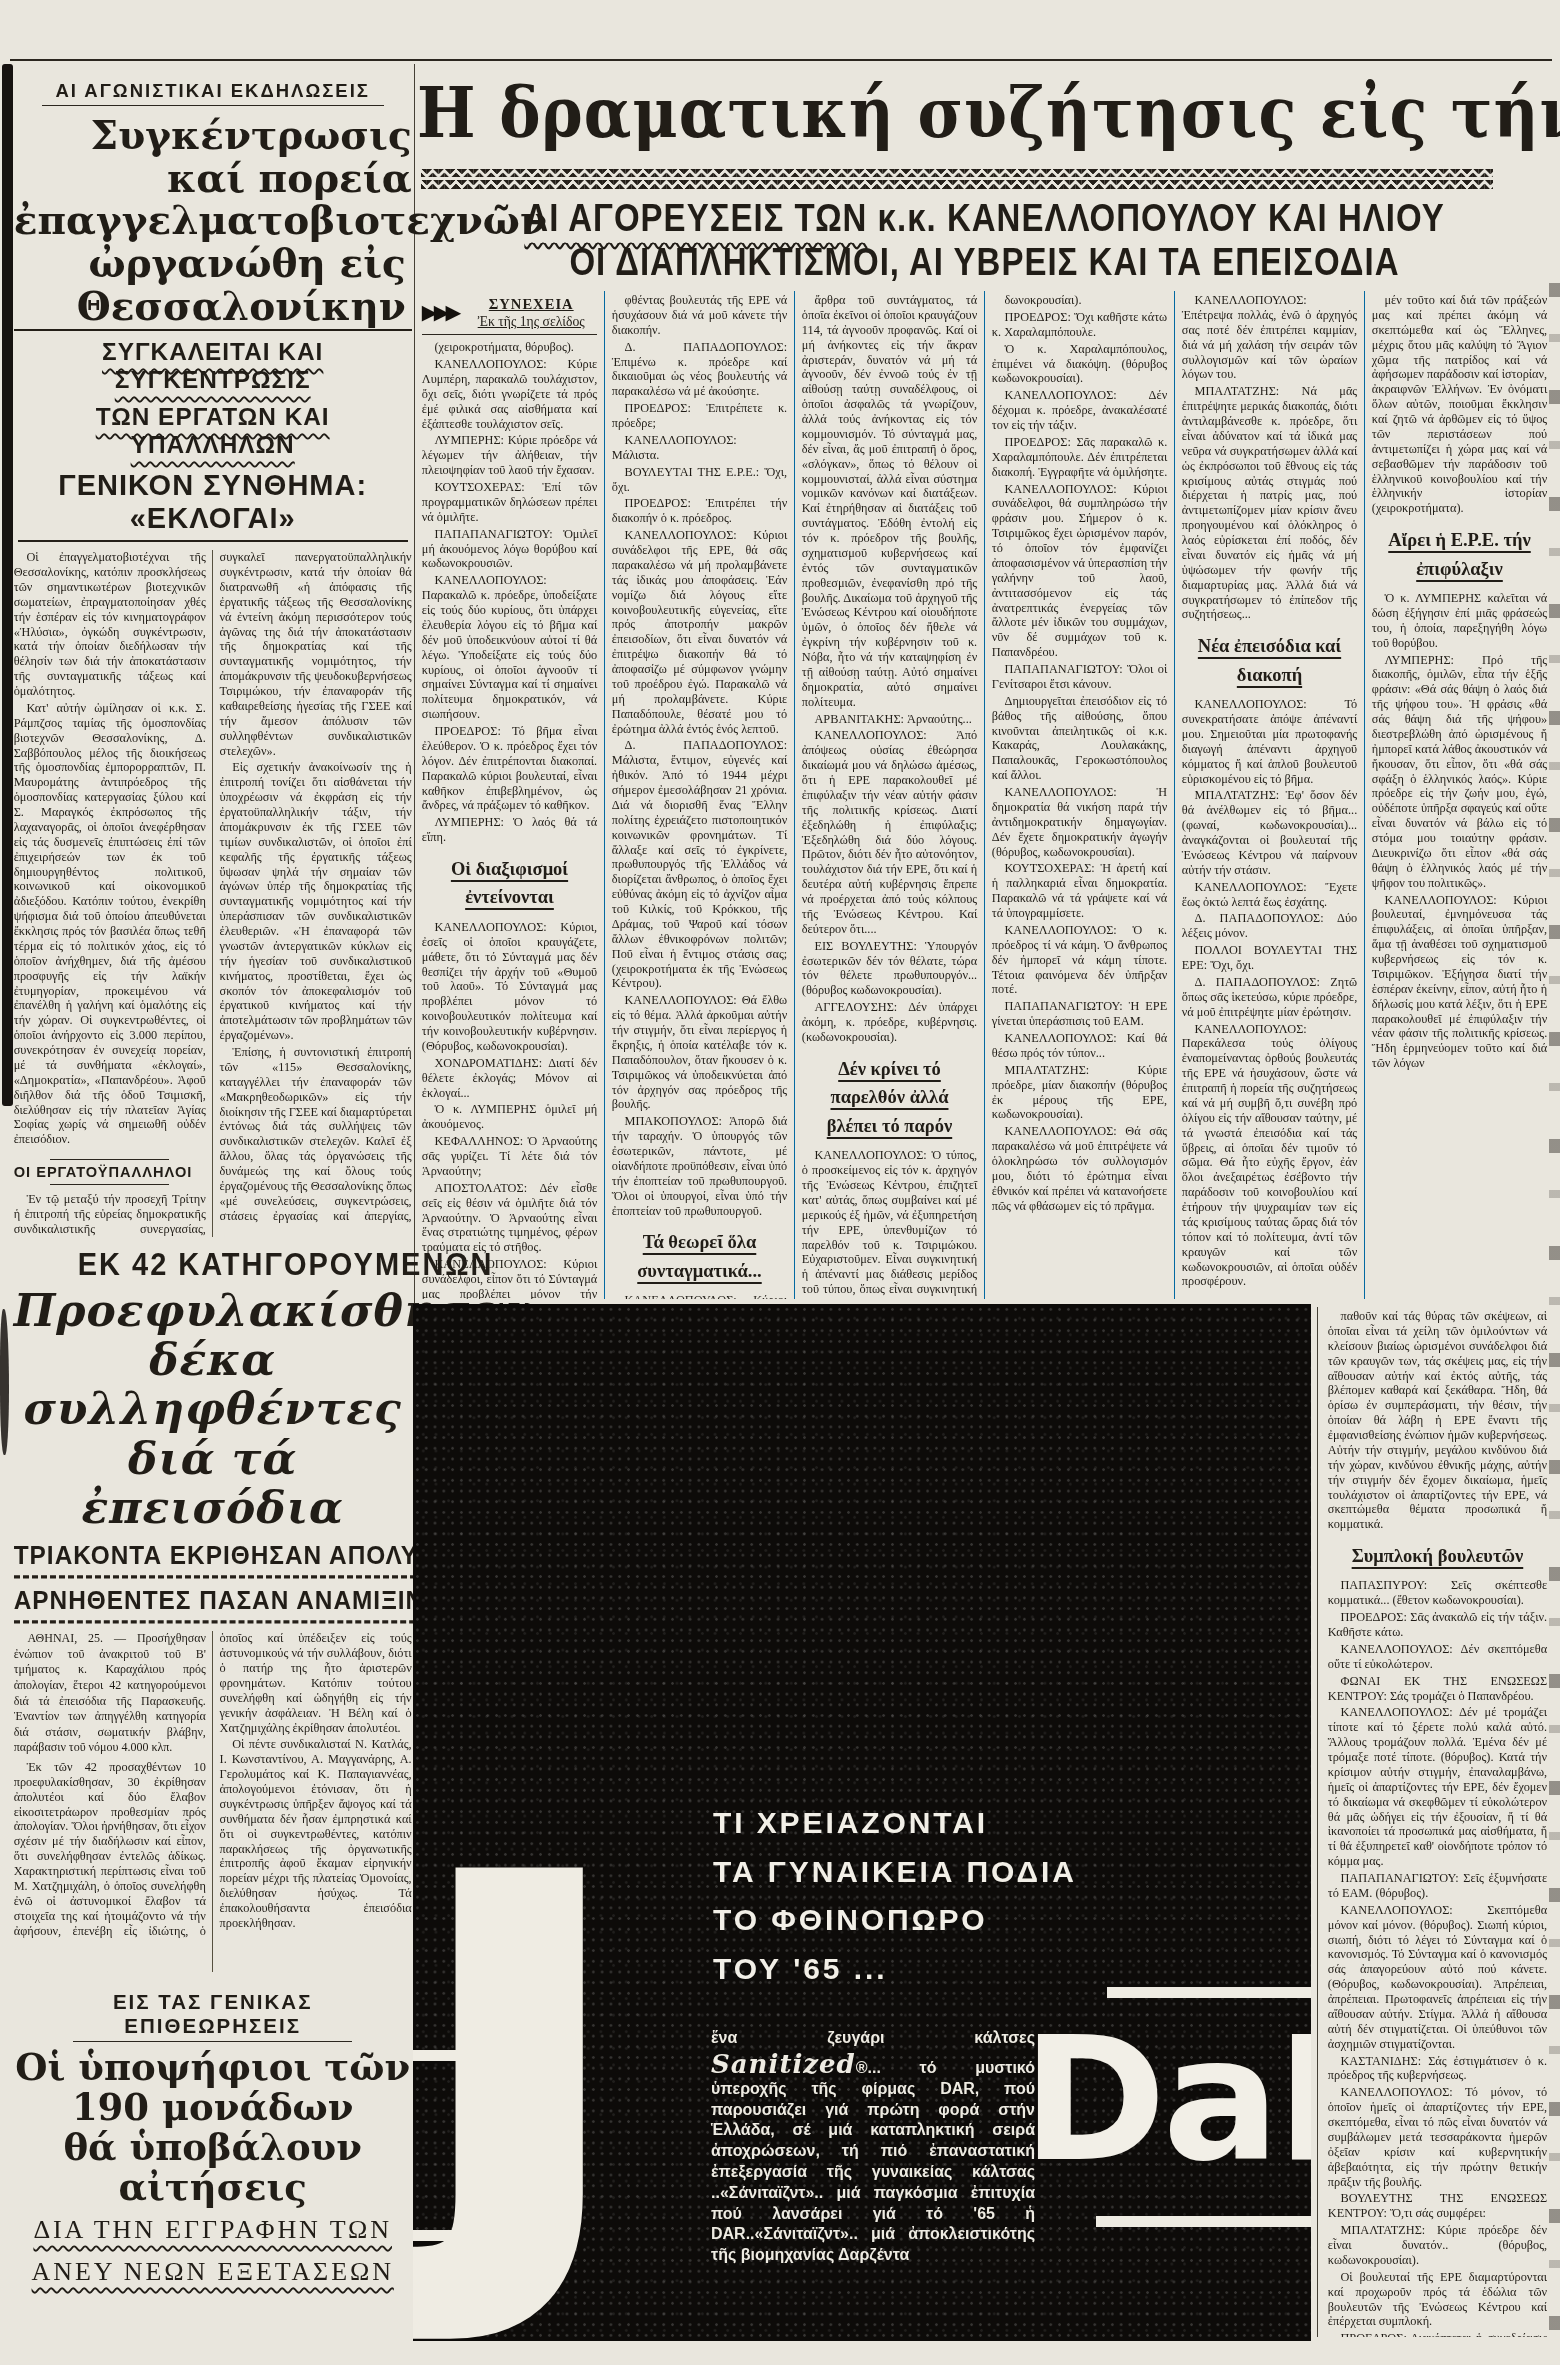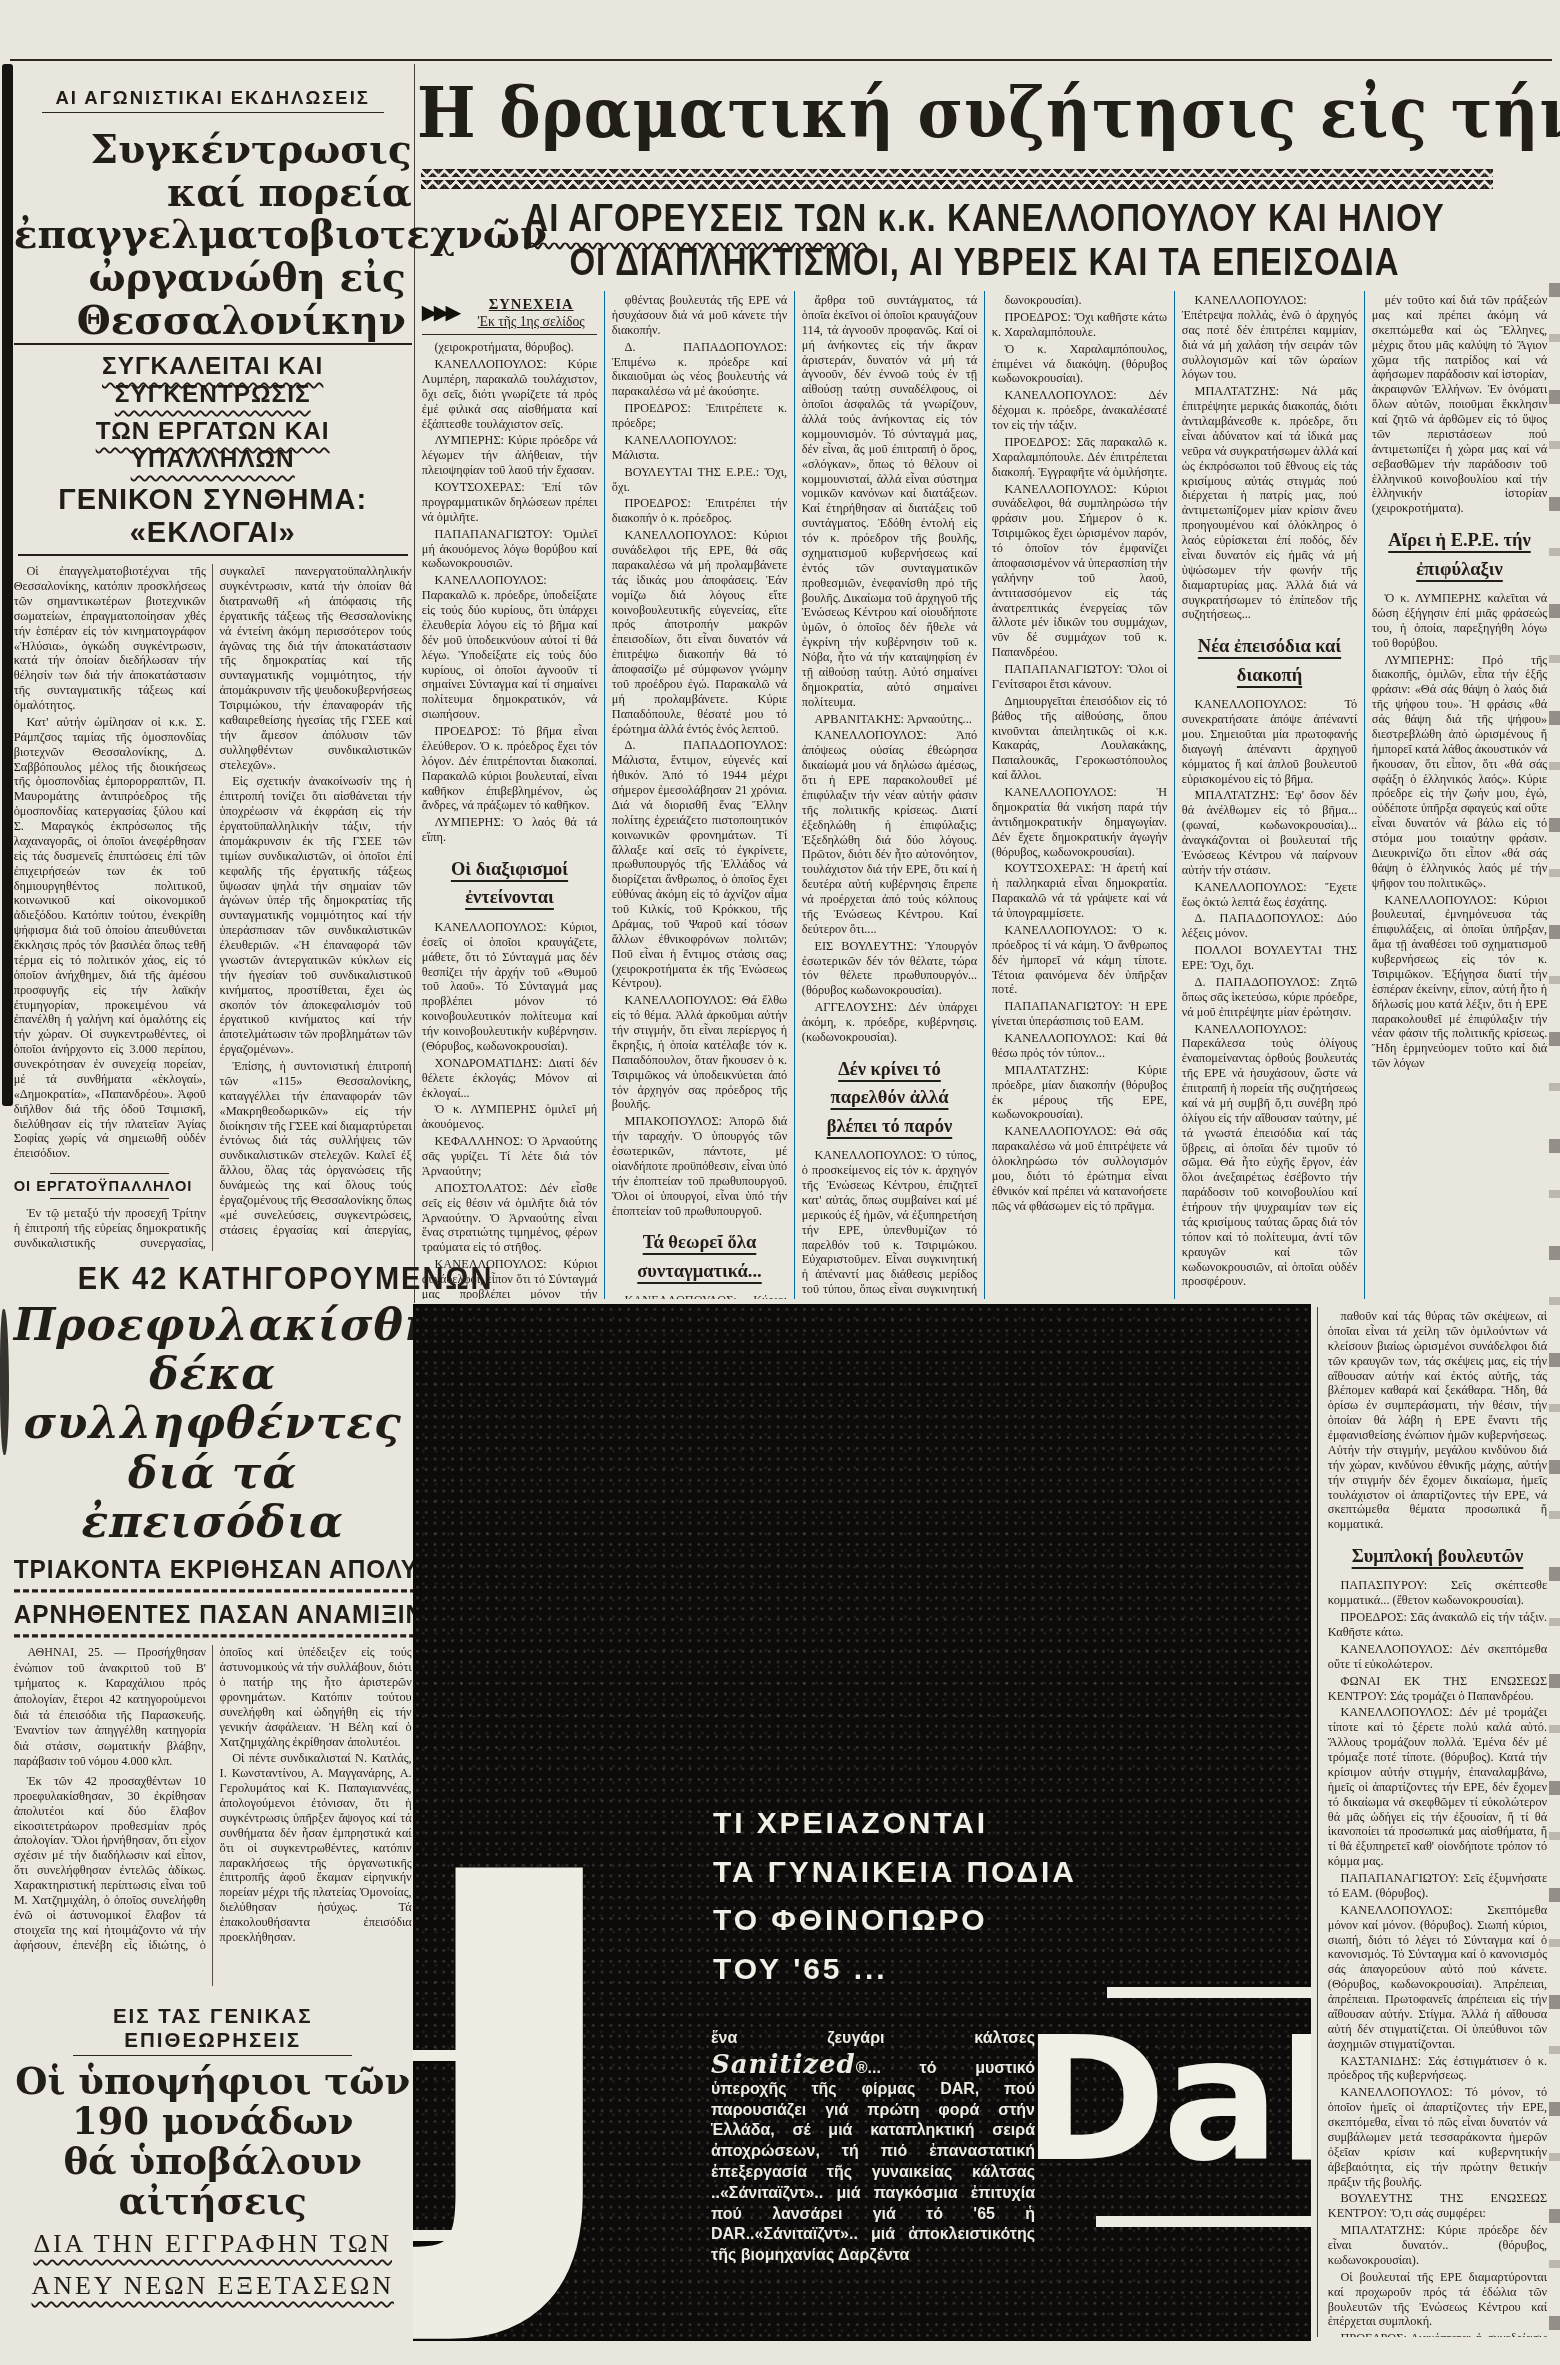--- a/index.html
+++ b/index.html
@@ -5,21 +5,21 @@
   html,body{margin:0;padding:0;background:#b8b4aa;}
   #page{width:1560px;height:2366px;position:relative;background:#e9e6dd;
         font-family:"Liberation Serif",serif;color:#211d17;overflow:hidden;}
   [data-name]{box-sizing:border-box;}
   .toprule{position:absolute;left:9.8px;right:7.8px;top:59px;border-top:2px solid #2c271f;}
   .vrule-main{position:absolute;left:414px;top:64px;width:0;height:1239px;border-left:1px solid #454035;}
 
   
   #leftrail{position:absolute;left:13.7px;top:64px;width:398px;}
   .lr-kicker{font:bold 18.5px "Liberation Sans",sans-serif;text-align:center;letter-spacing:2px;
-             padding:7.8px 0 2.9px;border-bottom:1px solid #2c271f;width:86%;margin:15px auto;}
+             padding:7.8px 0 2.9px;border-bottom:1px solid #2c271f;width:86%;margin:8px auto;}
   .lr-head{font:bold 39px "DejaVu Serif",serif;text-align:right;line-height:1.1;margin:7.8px 0 2px;}
   .lr-head span{display:block;}
   .lr-head .u{border-bottom:2.9px solid #241f18;display:inline-block;padding:0 5.9px 1px;}
   .lr-deck{font:bold 24.4px "Liberation Sans",sans-serif;text-align:center;letter-spacing:1px;
            margin:6.8px 0 8.8px;text-decoration:underline wavy 2px;text-underline-offset:7.8px;}
   .lr-slogan{font:bold 29px "Liberation Sans",sans-serif;text-align:center;letter-spacing:1px;
              margin:9.8px 3.9px 3.9px;border-bottom:2.9px solid #241f18;padding-bottom:5.9px;}
   .cols2{column-count:2;column-gap:13.7px;column-rule:1px solid #56503f;overflow:hidden;
          font-size:12.3px;line-height:1.21;margin-top:7.8px;}
   #lr-body1{height:687px;}

